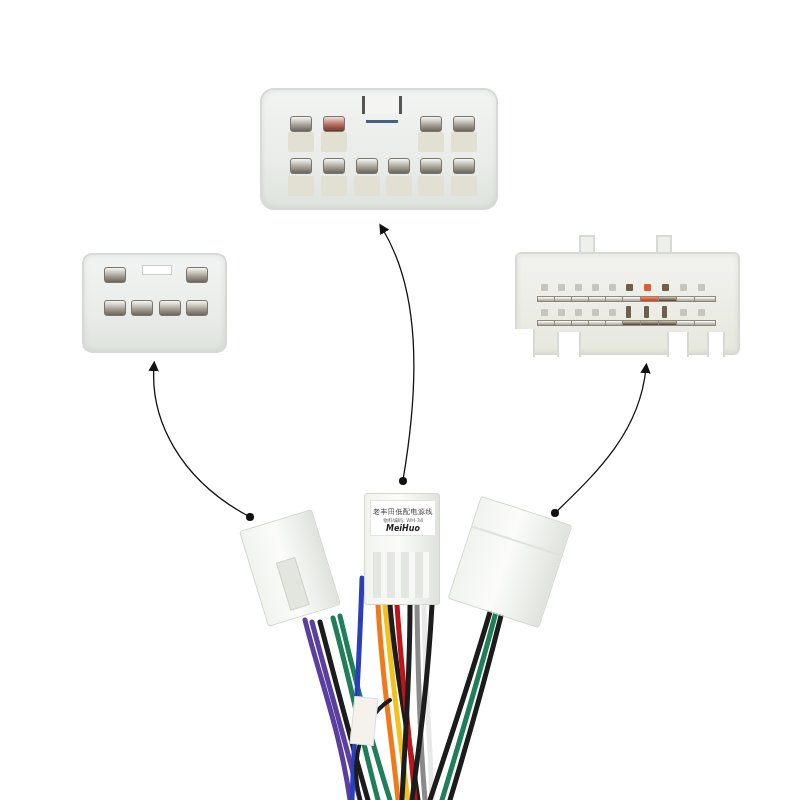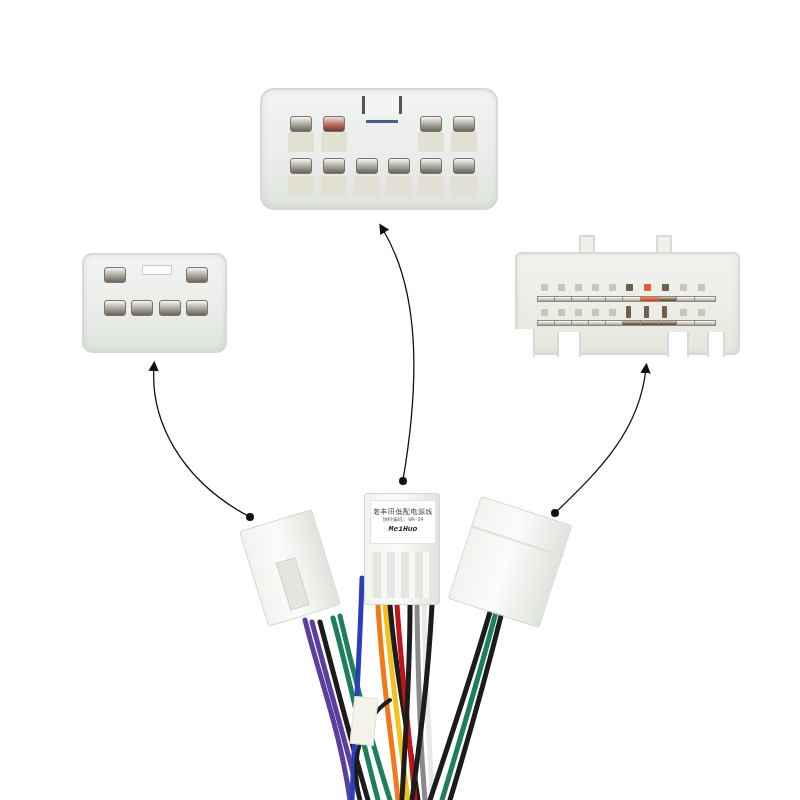--- a/index.html
+++ b/index.html
@@ -196,21 +196,21 @@
   </g>
 </svg>
 
 <div class="abs" style="left:352px;top:697px;width:24px;height:48px;background:#f4f2ea;border:1px solid #ddd;transform:rotate(6deg);"></div>
 
 <div class="plug" style="left:252px;top:518px;width:76px;height:100px;transform:rotate(-17deg);">
   <div class="abs" style="left:25px;top:40px;width:20px;height:50px;background:#e2e6df;border:1px solid #cfd3cc;"></div>
 </div>
 
 <div class="plug" style="left:364px;top:493px;width:76px;height:112px;">
-  <div class="label" style="left:5px;top:6px;width:66px;height:44px;font-family:Liberation Mono, monospace;">
+  <div class="label" style="left:5px;top:6px;width:66px;height:36px;">
     <div class="l1">老丰田低配电源线</div>
     <div class="l2">物料编码: WH-34</div>
     <div class="l3">MeiHuo</div>
   </div>
   <div class="abs" style="left:8px;top:58px;width:60px;height:46px;background:repeating-linear-gradient(90deg,#e4e7e1 0 8px,#f7f8f5 8px 14px);"></div>
 </div>
 
 <div class="plug" style="left:462px;top:508px;width:96px;height:108px;transform:rotate(18deg);">
   <div class="abs" style="left:0;top:30px;width:96px;height:2px;background:#dfe2dc;"></div>
 </div>

